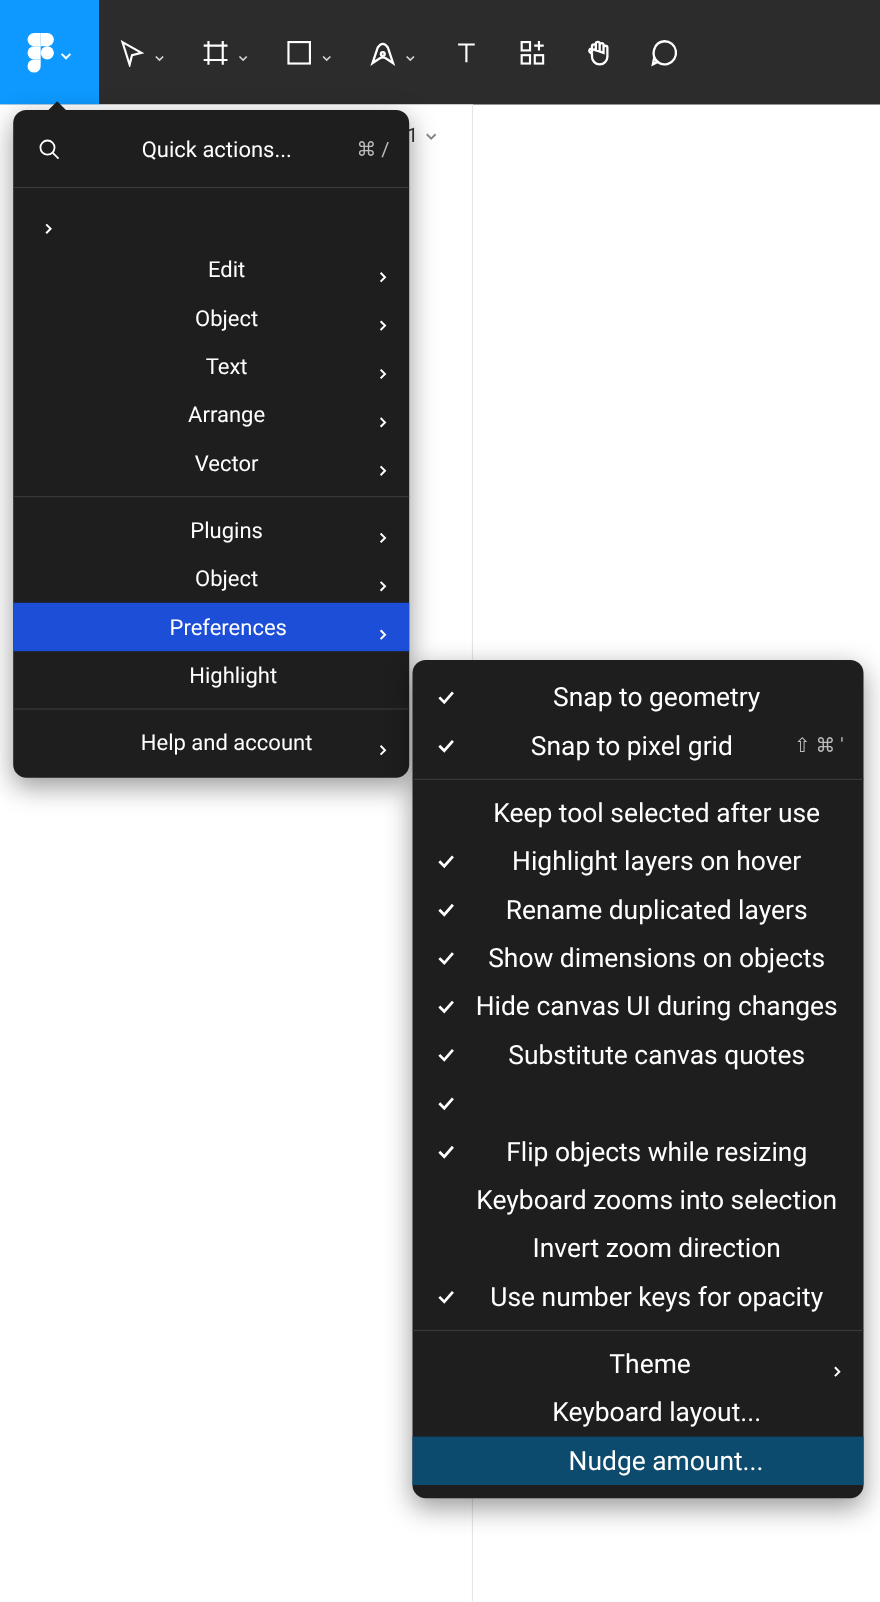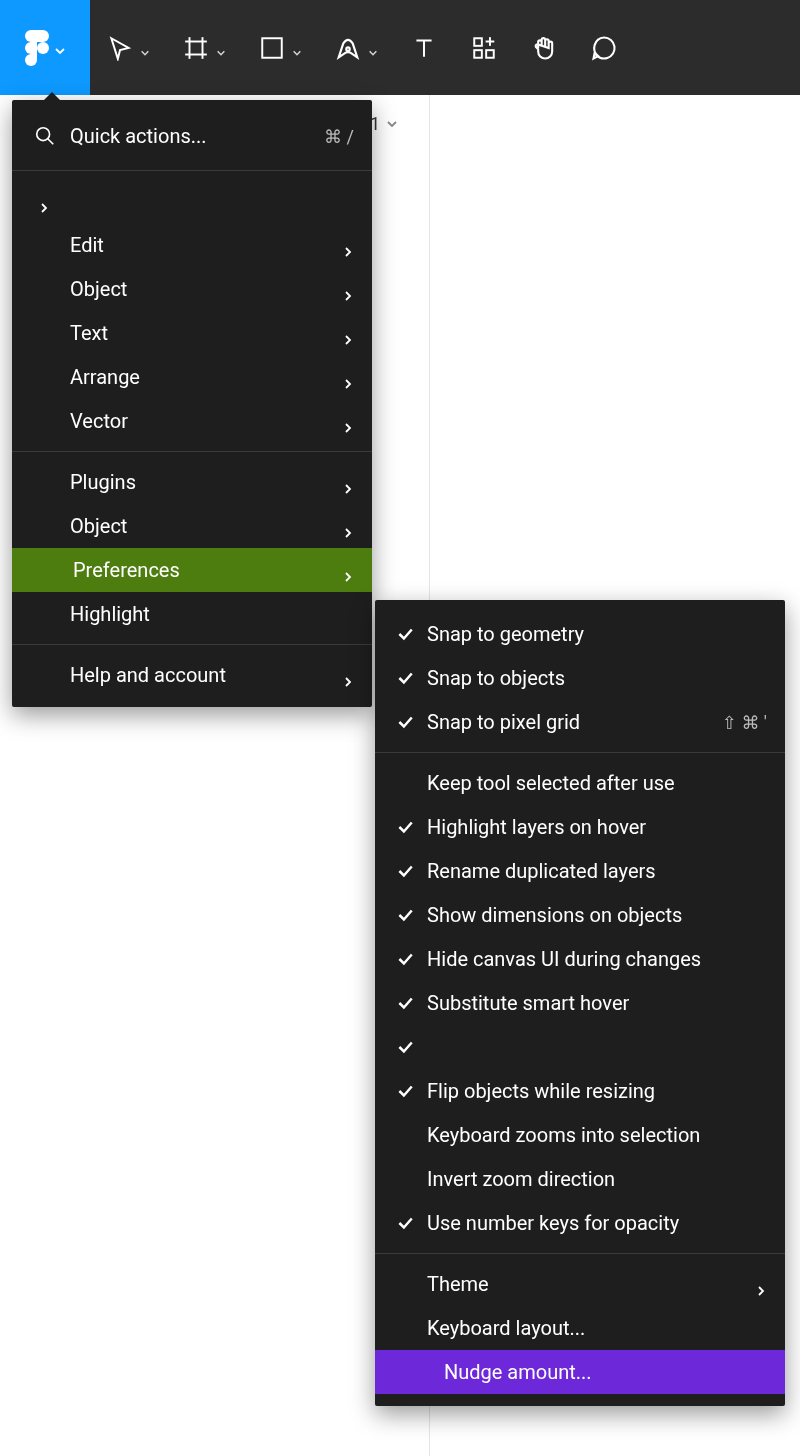--- a/index.html
+++ b/index.html
@@ -81,25 +81,26 @@
     font-size: 18px;
     display: flex;
     align-items: center;
     gap: 6px;
   }
 
   
   .menu {
     position: absolute;
     background: #1e1e1e;
-    border-radius: 2px;
+    border-radius: 12px;
     box-shadow: 0 8px 24px rgba(0,0,0,0.4);
     color: #ffffff;
     font-size: 20px;
     padding: 10px 0;
+    text-align: center;
   }
   .menu-arrow {
     position: absolute;
     top: -8px;
     left: 30px;
     width: 0; height: 0;
     border-left: 10px solid transparent;
     border-right: 10px solid transparent;
     border-bottom: 10px solid #1e1e1e;
   }
@@ -109,21 +110,21 @@
     width: 360px;
   }
   .menu-row {
     height: 44px;
     display: flex;
     align-items: center;
     padding: 0 18px 0 26px;
     position: relative;
   }
   .menu-row.highlight {
-    background: #4d7c0f;
+    background: #1d4ed8;
     padding-left: 29px;
   }
   .menu-row .label {
     flex: 1;
     padding-left: 32px;
   }
   .menu-row .arrow-right {
     width: 12px; height: 12px;
   }
   .menu-divider {
@@ -150,31 +151,31 @@
     width: 410px;
     padding: 12px 0;
   }
   .sub-row {
     height: 44px;
     display: flex;
     align-items: center;
     padding: 0 18px 0 18px;
     position: relative;
   }
-  .sub-row.highlight { background: #6d28d9; padding-left: 35px; }
+  .sub-row.highlight { background: #0c4a6e; padding-left: 35px; }
   .sub-row .check {
     width: 24px;
     display: flex;
     align-items: center;
     justify-content: center;
   }
   .sub-row .slabel {
     flex: 1;
     padding-left: 10px;
-    font-size: 20px;
+    font-size: 24px;
   }
   .sub-row .shortcut {
     color: #bbbbbb;
     font-size: 18px;
   }
   .sub-row .arrow-right {
     width: 12px; height: 12px;
   }
   .sub-divider {
     height: 1px;
@@ -412,28 +413,20 @@
           </svg>
         </span>
         <span class="slabel">Snap to geometry</span>
       </div>
       <div class="sub-row">
         <span class="check">
           <svg viewBox="0 0 16 16" width="18" height="18">
             <path d="M3 8 L7 12 L14 4" fill="none" stroke="#fff" stroke-width="2.2"></path>
           </svg>
         </span>
-        <span class="slabel">Snap to objects</span>
-      </div>
-      <div class="sub-row">
-        <span class="check">
-          <svg viewBox="0 0 16 16" width="18" height="18">
-            <path d="M3 8 L7 12 L14 4" fill="none" stroke="#fff" stroke-width="2.2"></path>
-          </svg>
-        </span>
         <span class="slabel">Snap to pixel grid</span>
         <span class="shortcut">⇧ ⌘ '</span>
       </div>
     </div>
   <div class="sub-divider"></div>
   <div id="pref-g2">
       <div class="sub-row">
         <span class="check"></span>
         <span class="slabel">Keep tool selected after use</span>
       </div>
@@ -468,21 +461,21 @@
           </svg>
         </span>
         <span class="slabel">Hide canvas UI during changes</span>
       </div>
       <div class="sub-row">
         <span class="check">
           <svg viewBox="0 0 16 16" width="18" height="18">
             <path d="M3 8 L7 12 L14 4" fill="none" stroke="#fff" stroke-width="2.2"></path>
           </svg>
         </span>
-        <span class="slabel">Substitute smart hover</span>
+        <span class="slabel">Substitute canvas quotes</span>
       </div>
       <div class="sub-row">
         <span class="check">
           <svg viewBox="0 0 16 16" width="18" height="18">
             <path d="M3 8 L7 12 L14 4" fill="none" stroke="#fff" stroke-width="2.2"></path>
           </svg>
         </span>
       </div>
       <div class="sub-row">
         <span class="check">

